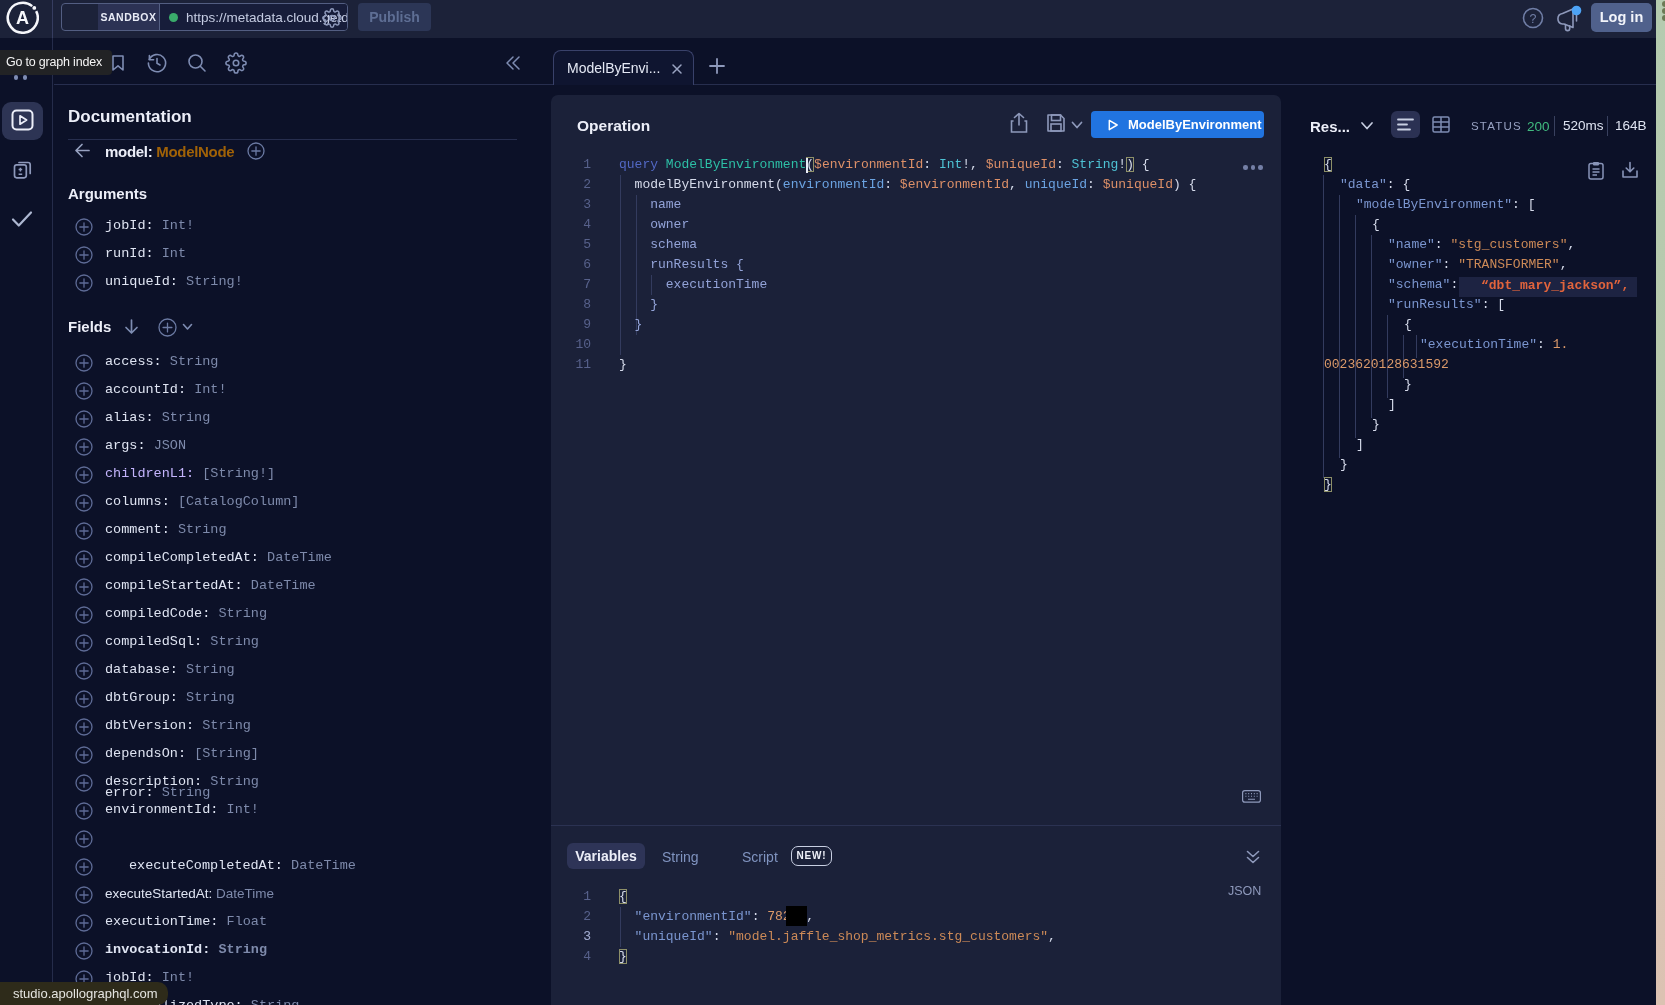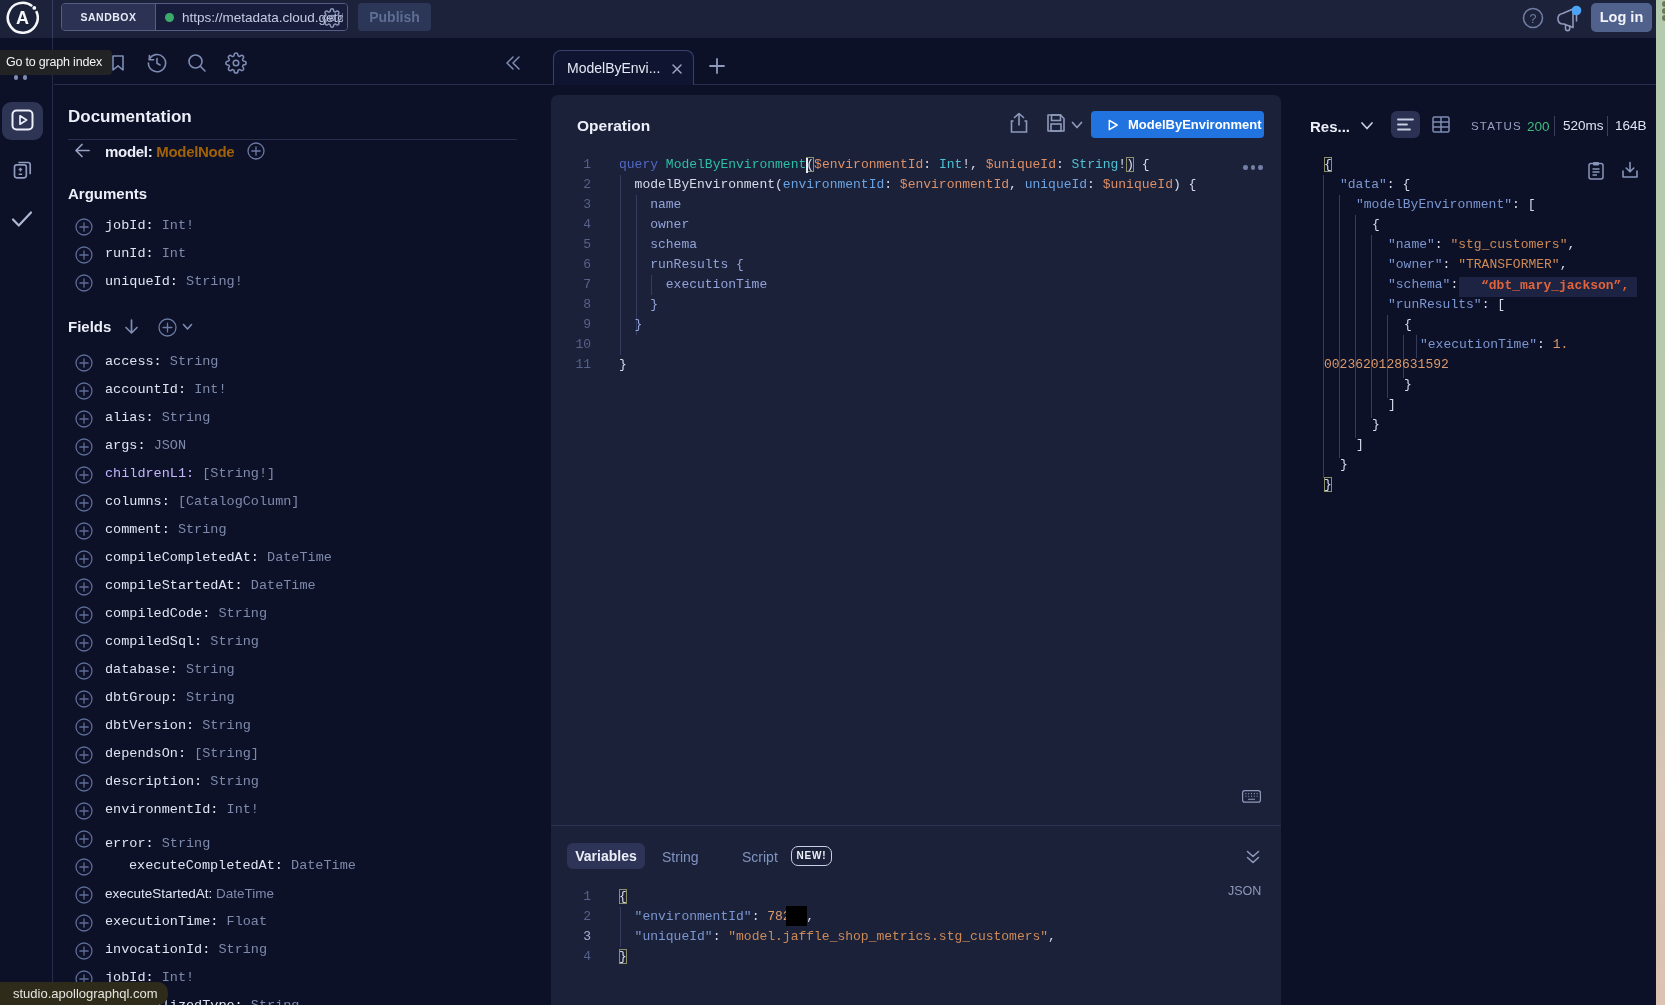--- a/index.html
+++ b/index.html
@@ -25,21 +25,21 @@
 </head>
 <body>
 <div class="abs" style="left:0px;top:0px;width:1665px;height:38px;background:#1c2239;"></div>
 <svg class="abs" style="left:6px;top:1px" width="33" height="33" viewBox="0 0 33 33">
 <path d="M 26.2 5.1 A 15 15 0 1 0 30.2 10.1" fill="none" stroke="#f6f7fb" stroke-width="2.5"></path>
 <circle cx="28.3" cy="6.9" r="1.9" fill="#f6f7fb"></circle>
 <text x="16.5" y="23" text-anchor="middle" font-family="Liberation Sans" font-weight="bold" font-size="18" fill="#f6f7fb">A</text>
 </svg>
 <div class="abs" style="left:52px;top:0px;width:1px;height:38px;background:#363d60;"></div>
 <div class="abs" style="left:61px;top:3px;width:287px;height:28px;border:1px solid #535e82;border-radius:4px;display:flex;overflow:hidden;">
-    <div style="width:94px;background:#2c3254;color:#e8ebf6;font-size:10.5px;font-weight:bold;letter-spacing:0.5px;display:flex;align-items:center;justify-content:center;border-right:1px solid #535e82;">SANDBOX</div>
+    <div style="width:62px;background:#2c3254;color:#e8ebf6;font-size:10.5px;font-weight:bold;letter-spacing:0.5px;display:flex;align-items:center;justify-content:center;border-right:1px solid #535e82;margin-left:36px;">SANDBOX</div>
 <div style="flex:1;display:flex;align-items:center;padding-left:9px;background:#171d3a;position:relative;">
 <span style="width:9px;height:9px;border-radius:50%;background:#3aab6b;flex:none;"></span>
 <span style="color:#c5cce2;font-size:13.5px;margin-left:8px;white-space:nowrap;overflow:hidden;width:161px;">https://metadata.cloud.getdb</span>
 <svg width="20" height="20" viewBox="0 0 24 24" fill="none" stroke="#8e99bb" stroke-width="1.8" style="position:absolute;right:5px;top:4px">
         <circle cx="12" cy="12" r="3"></circle>
         <path d="M19.4 15a1.65 1.65 0 0 0 .33 1.82l.06.06a2 2 0 0 1 0 2.83 2 2 0 0 1-2.83 0l-.06-.06a1.65 1.65 0 0 0-1.82-.33 1.65 1.65 0 0 0-1 1.51V21a2 2 0 0 1-2 2 2 2 0 0 1-2-2v-.09A1.65 1.65 0 0 0 9 19.4a1.65 1.65 0 0 0-1.82.33l-.06.06a2 2 0 0 1-2.83 0 2 2 0 0 1 0-2.83l.06-.06a1.65 1.65 0 0 0 .33-1.82 1.65 1.65 0 0 0-1.51-1H3a2 2 0 0 1-2-2 2 2 0 0 1 2-2h.09A1.65 1.65 0 0 0 4.6 9a1.65 1.65 0 0 0-.33-1.82l-.06-.06a2 2 0 0 1 0-2.83 2 2 0 0 1 2.83 0l.06.06a1.65 1.65 0 0 0 1.82.33H9a1.65 1.65 0 0 0 1-1.51V3a2 2 0 0 1 2-2 2 2 0 0 1 2 2v.09a1.65 1.65 0 0 0 1 1.51 1.65 1.65 0 0 0 1.82-.33l.06-.06a2 2 0 0 1 2.83 0 2 2 0 0 1 0 2.83l-.06.06a1.65 1.65 0 0 0-.33 1.82V9a1.65 1.65 0 0 0 1.51 1H21a2 2 0 0 1 2 2 2 2 0 0 1-2 2h-.09a1.65 1.65 0 0 0-1.51 1z"></path>
       </svg>
 </div>
   </div>
 <div class="abs" style="left:358px;top:3px;width:73px;height:28px;background:#2c3656;border-radius:4px;color:#5e6e94;font-weight:bold;font-size:14px;text-align:center;line-height:28px;">Publish</div>
@@ -220,41 +220,41 @@
 <div class="abs" style="left:105px;top:774px;font-family:'Liberation Mono',monospace;font-size:13.5px;white-space:pre;"><span style="color:#dfe4f2">description:</span> <span style="color:#7e8aab">String</span></div>
 <svg class="abs" style="left:75px;top:802px" width="18" height="18" viewBox="0 0 18 18">
 <circle cx="9" cy="9" r="8" fill="none" stroke="#5e6b96" stroke-width="1.3"></circle>
 <path d="M 9 4.84 L 9 13.16 M 4.84 9 L 13.16 9" stroke="#5e6b96" stroke-width="1.3" stroke-linecap="round"></path>
 </svg>
 <div class="abs" style="left:105px;top:802px;font-family:'Liberation Mono',monospace;font-size:13.5px;white-space:pre;"><span style="color:#dfe4f2">environmentId:</span> <span style="color:#7e8aab">Int!</span></div>
 <svg class="abs" style="left:75px;top:830px" width="18" height="18" viewBox="0 0 18 18">
 <circle cx="9" cy="9" r="8" fill="none" stroke="#5e6b96" stroke-width="1.3"></circle>
 <path d="M 9 4.84 L 9 13.16 M 4.84 9 L 13.16 9" stroke="#5e6b96" stroke-width="1.3" stroke-linecap="round"></path>
 </svg>
-<div class="abs" style="left:105px;top:836px;font-family:'Liberation Mono',monospace;font-size:13.5px;white-space:pre;"><span style="color:#dfe4f2">error:</span> <span style="color:#7e8aab">String</span></div>
+<div class="abs" style="left:105px;top:785px;font-family:'Liberation Mono',monospace;font-size:13.5px;white-space:pre;"><span style="color:#dfe4f2">error:</span> <span style="color:#7e8aab">String</span></div>
 <svg class="abs" style="left:75px;top:858px" width="18" height="18" viewBox="0 0 18 18">
 <circle cx="9" cy="9" r="8" fill="none" stroke="#5e6b96" stroke-width="1.3"></circle>
 <path d="M 9 4.84 L 9 13.16 M 4.84 9 L 13.16 9" stroke="#5e6b96" stroke-width="1.3" stroke-linecap="round"></path>
 </svg>
 <div class="abs" style="left:105px;top:858px;font-family:'Liberation Mono',monospace;font-size:13.5px;white-space:pre;margin-left:24px;"><span style="color:#dfe4f2">executeCompletedAt:</span> <span style="color:#7e8aab">DateTime</span></div>
 <svg class="abs" style="left:75px;top:886px" width="18" height="18" viewBox="0 0 18 18">
 <circle cx="9" cy="9" r="8" fill="none" stroke="#5e6b96" stroke-width="1.3"></circle>
 <path d="M 9 4.84 L 9 13.16 M 4.84 9 L 13.16 9" stroke="#5e6b96" stroke-width="1.3" stroke-linecap="round"></path>
 </svg>
 <div class="abs" style="left:105px;top:886px;font-family:Liberation Sans, sans-serif;font-size:13.5px;white-space:pre;"><span style="color:#dfe4f2">executeStartedAt:</span> <span style="color:#7e8aab">DateTime</span></div>
 <svg class="abs" style="left:75px;top:914px" width="18" height="18" viewBox="0 0 18 18">
 <circle cx="9" cy="9" r="8" fill="none" stroke="#5e6b96" stroke-width="1.3"></circle>
 <path d="M 9 4.84 L 9 13.16 M 4.84 9 L 13.16 9" stroke="#5e6b96" stroke-width="1.3" stroke-linecap="round"></path>
 </svg>
 <div class="abs" style="left:105px;top:914px;font-family:'Liberation Mono',monospace;font-size:13.5px;white-space:pre;"><span style="color:#dfe4f2">executionTime:</span> <span style="color:#7e8aab">Float</span></div>
 <svg class="abs" style="left:75px;top:942px" width="18" height="18" viewBox="0 0 18 18">
 <circle cx="9" cy="9" r="8" fill="none" stroke="#5e6b96" stroke-width="1.3"></circle>
 <path d="M 9 4.84 L 9 13.16 M 4.84 9 L 13.16 9" stroke="#5e6b96" stroke-width="1.3" stroke-linecap="round"></path>
 </svg>
-<div class="abs" style="left:105px;top:942px;font-family:'Liberation Mono',monospace;font-size:13.5px;white-space:pre;"><span style="color:#dfe4f2">invocationId:</span> <span style="color:#7e8aab">String</span></div>
+<div class="abs" style="left:105px;top:942px;font-family:'Liberation Mono',monospace;font-size:13.5px;white-space:pre;font-weight:bold;"><span style="color:#dfe4f2">invocationId:</span> <span style="color:#7e8aab">String</span></div>
 <svg class="abs" style="left:75px;top:970px" width="18" height="18" viewBox="0 0 18 18">
 <circle cx="9" cy="9" r="8" fill="none" stroke="#5e6b96" stroke-width="1.3"></circle>
 <path d="M 9 4.84 L 9 13.16 M 4.84 9 L 13.16 9" stroke="#5e6b96" stroke-width="1.3" stroke-linecap="round"></path>
 </svg>
 <div class="abs" style="left:105px;top:970px;font-family:'Liberation Mono',monospace;font-size:13.5px;white-space:pre;"><span style="color:#dfe4f2">jobId:</span> <span style="color:#7e8aab">Int!</span></div>
 <svg class="abs" style="left:75px;top:998px" width="18" height="18" viewBox="0 0 18 18">
 <circle cx="9" cy="9" r="8" fill="none" stroke="#5e6b96" stroke-width="1.3"></circle>
 <path d="M 9 4.84 L 9 13.16 M 4.84 9 L 13.16 9" stroke="#5e6b96" stroke-width="1.3" stroke-linecap="round"></path>
 </svg>
 <div class="abs" style="left:105px;top:998px;font-family:'Liberation Mono',monospace;font-size:13.5px;white-space:pre;"><span style="color:#dfe4f2">materializedType:</span> <span style="color:#7e8aab">String</span></div>

